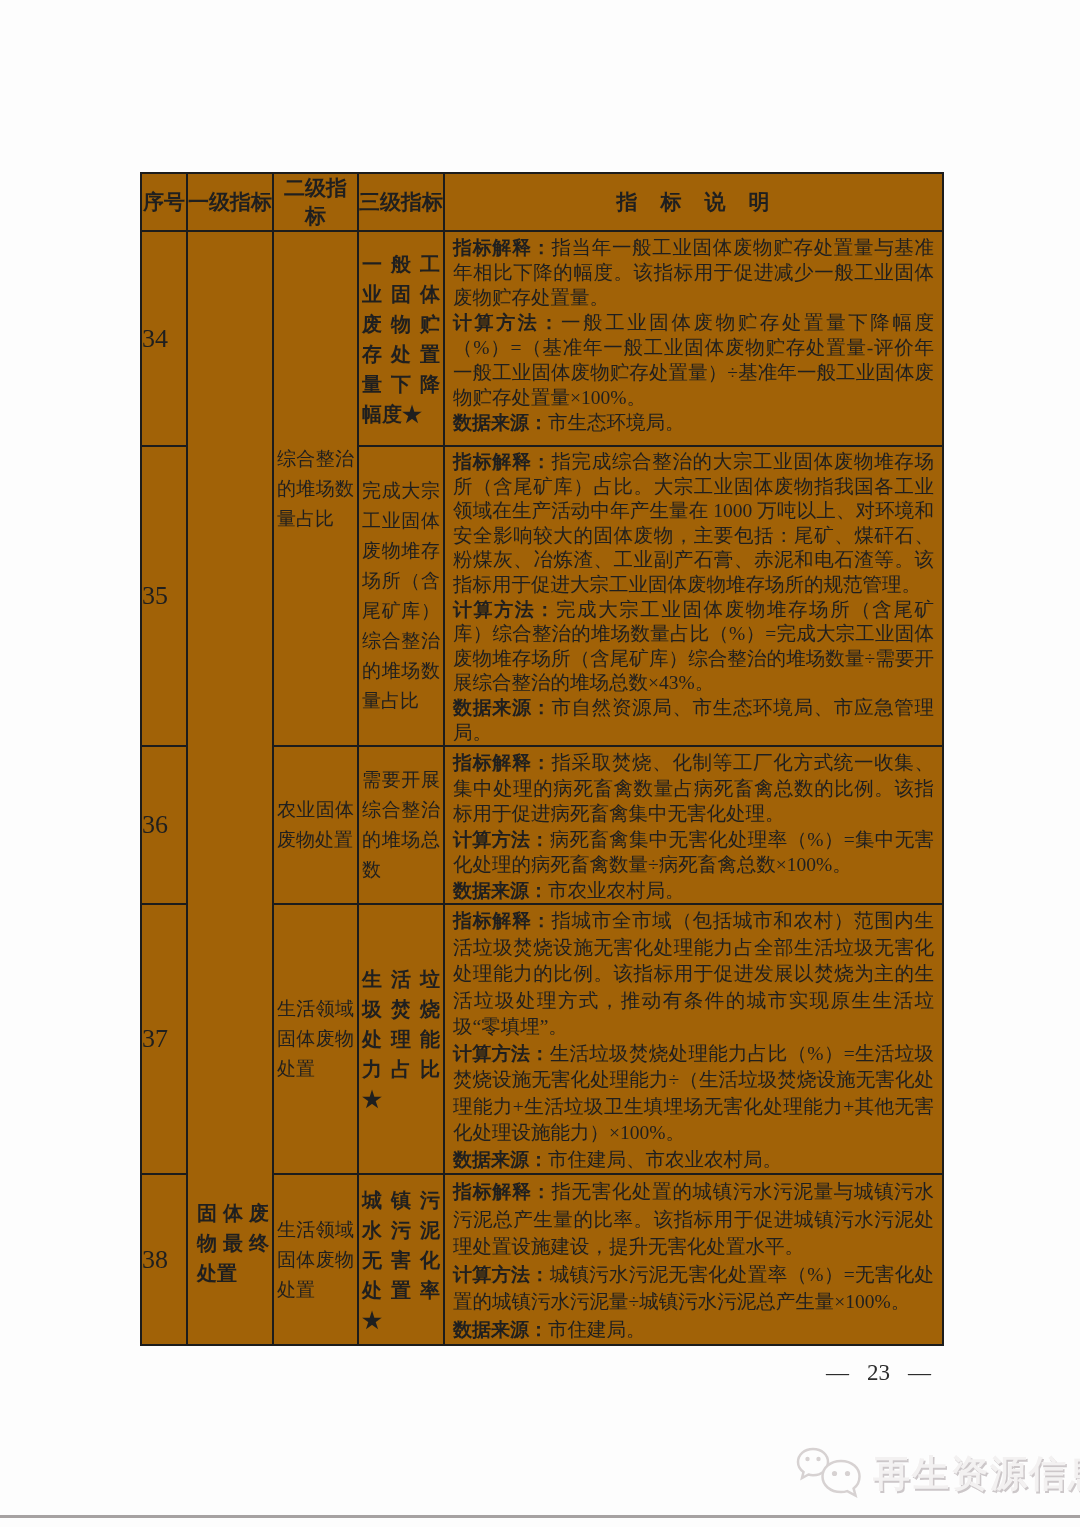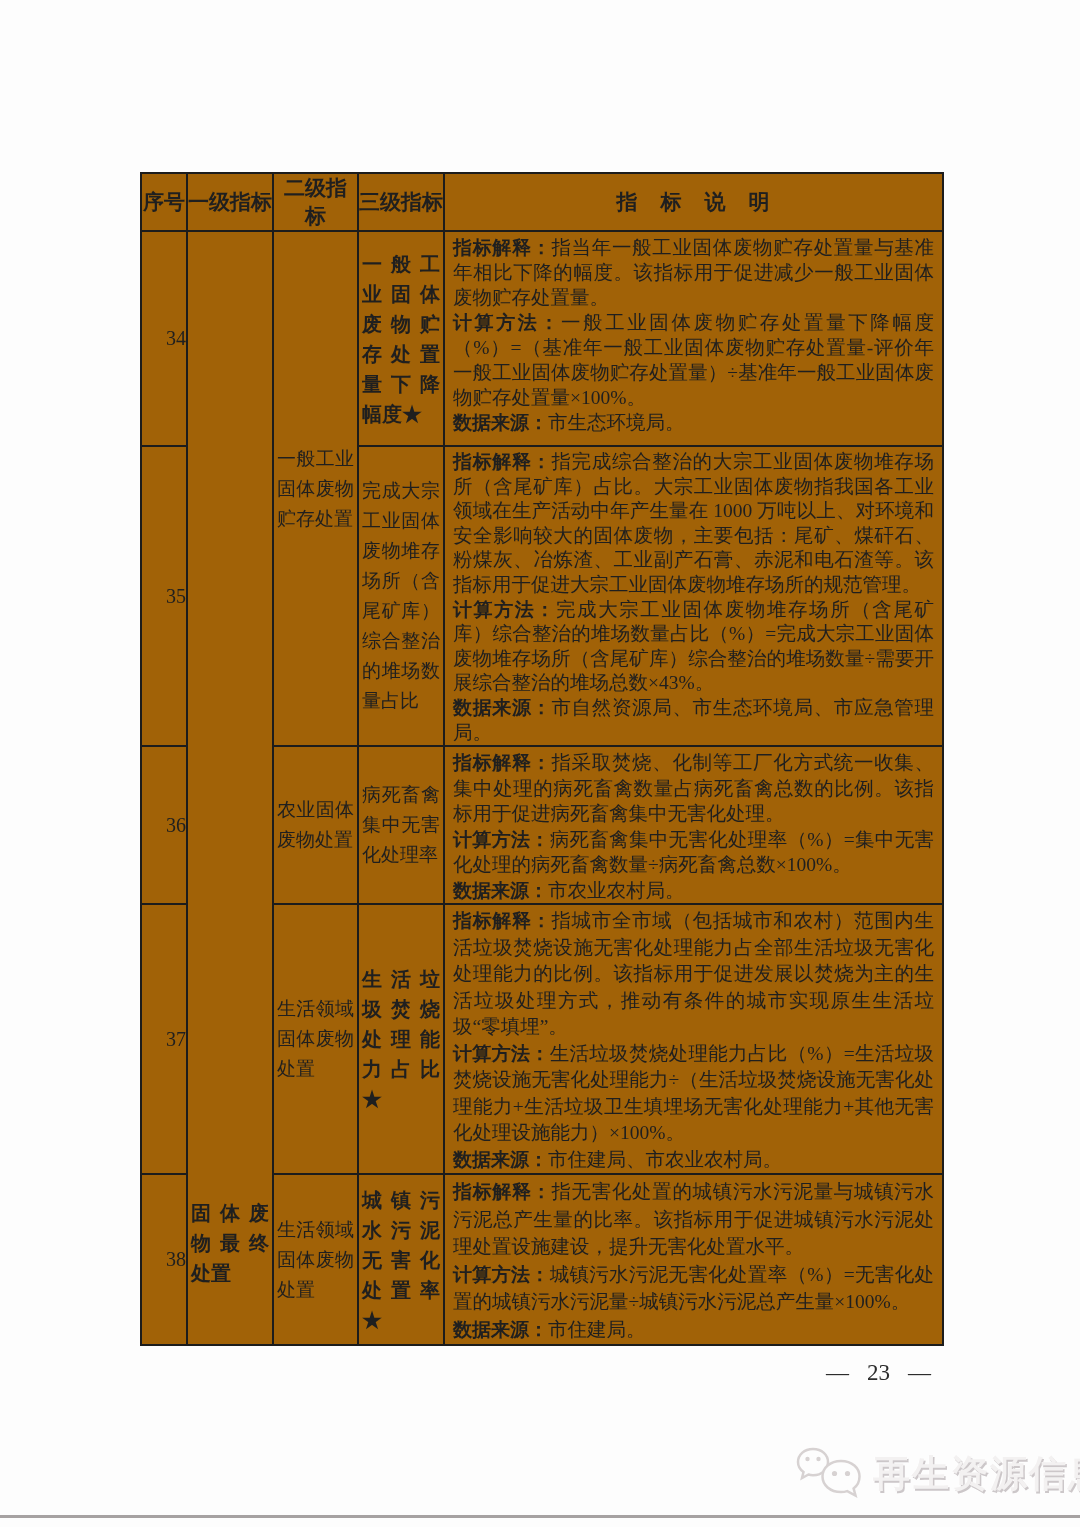--- a/index.html
+++ b/index.html
@@ -23,27 +23,27 @@
     overflow:hidden;
   }
   th{font-size:21px;font-weight:bold;text-align:center;}
   th.desc-h{letter-spacing:1px;}
   tr.hdr{height:50px;}
   tr.r34{height:215px;}
   tr.r35{height:275px;}
   tr.r36{height:156px;}
   tr.r37{height:244px;}
   tr.r38{height:171px;}
-  td.seq{font-size:20px;text-align:right;vertical-align:middle;}
+  td.seq{font-size:26px;text-align:left;vertical-align:middle;}
   td.lvl{
     font-size:19px;line-height:30px;
     text-align:justify;vertical-align:middle;
     padding:0 3px;
   }
-  td.lvl1m{vertical-align:bottom;padding-bottom:56px;font-weight:bold;font-size:20px;line-height:30px;text-align:justify;padding-left:3px;padding-right:3px;}
+  td.lvl1m{vertical-align:bottom;padding-bottom:56px;font-weight:bold;font-size:20px;line-height:30px;text-align:justify;padding-left:9px;padding-right:3px;}
   td.b{font-weight:bold;font-size:20px;}
   td.desc{
     font-size:19.5px;vertical-align:top;
     padding:3px 8px 0 8px;text-align:justify;
   }
   td.desc p{margin:0;}
   .lbl{font-weight:bold;font-family:"Liberation Sans","DejaVu Sans",sans-serif;font-size:19px;}
   .r34 .desc{line-height:25px;}
   .r35 .desc{line-height:24.6px;}
   .r36 .desc{line-height:25.5px;margin-left:19px;}
@@ -89,21 +89,21 @@
       <th>序号</th>
       <th>一级指标</th>
       <th>二级指标</th>
       <th>三级指标</th>
       <th class="desc-h">指　标　说　明</th>
     </tr>
 
     <tr class="r34">
       <td class="seq">34</td>
       <td class="lvl1m" rowspan="5">固体废物最终处置</td>
-      <td class="lvl" rowspan="2">一般工业固体废物贮存处置</td>
+      <td class="lvl" rowspan="2">综合整治的堆场数量占比</td>
       <td class="lvl b">一般工业固体废物贮存处置量下降幅度★</td>
       <td class="desc">
         <p><span class="lbl">指标解释：</span><span>指当年一般工业固体废物贮存处置量与基准年相比下降的幅度。该指标用于促进减少一般工业固体废物贮存处置量。</span></p>
         <p><span class="lbl">计算方法：</span><span>一般工业固体废物贮存处置量下降幅度（%）=（基准年一般工业固体废物贮存处置量-评价年一般工业固体废物贮存处置量）÷基准年一般工业固体废物贮存处置量×100%。</span></p>
         <p><span class="lbl">数据来源：</span><span>市生态环境局。</span></p>
       </td>
     </tr>
 
     <tr class="r35">
       <td class="seq">35</td>
@@ -111,21 +111,21 @@
       <td class="desc">
         <p><span class="lbl">指标解释：</span><span>指完成综合整治的大宗工业固体废物堆存场所（含尾矿库）占比。大宗工业固体废物指我国各工业领域在生产活动中年产生量在 1000 万吨以上、对环境和安全影响较大的固体废物，主要包括：尾矿、煤矸石、粉煤灰、冶炼渣、工业副产石膏、赤泥和电石渣等。该指标用于促进大宗工业固体废物堆存场所的规范管理。</span></p>
         <p><span class="lbl">计算方法：</span><span>完成大宗工业固体废物堆存场所（含尾矿库）综合整治的堆场数量占比（%）=完成大宗工业固体废物堆存场所（含尾矿库）综合整治的堆场数量÷需要开展综合整治的堆场总数×43%。</span></p>
         <p><span class="lbl">数据来源：</span><span>市自然资源局、市生态环境局、市应急管理局。</span></p>
       </td>
     </tr>
 
     <tr class="r36">
       <td class="seq">36</td>
       <td class="lvl">农业固体废物处置</td>
-      <td class="lvl">病死畜禽集中无害化处理率</td>
+      <td class="lvl">需要开展综合整治的堆场总数</td>
       <td class="desc">
         <p><span class="lbl">指标解释：</span><span>指采取焚烧、化制等工厂化方式统一收集、集中处理的病死畜禽数量占病死畜禽总数的比例。该指标用于促进病死畜禽集中无害化处理。</span></p>
         <p><span class="lbl">计算方法：</span><span>病死畜禽集中无害化处理率（%）=集中无害化处理的病死畜禽数量÷病死畜禽总数×100%。</span></p>
         <p><span class="lbl">数据来源：</span><span>市农业农村局。</span></p>
       </td>
     </tr>
 
     <tr class="r37">
       <td class="seq">37</td>
       <td class="lvl">生活领域固体废物处置</td>

